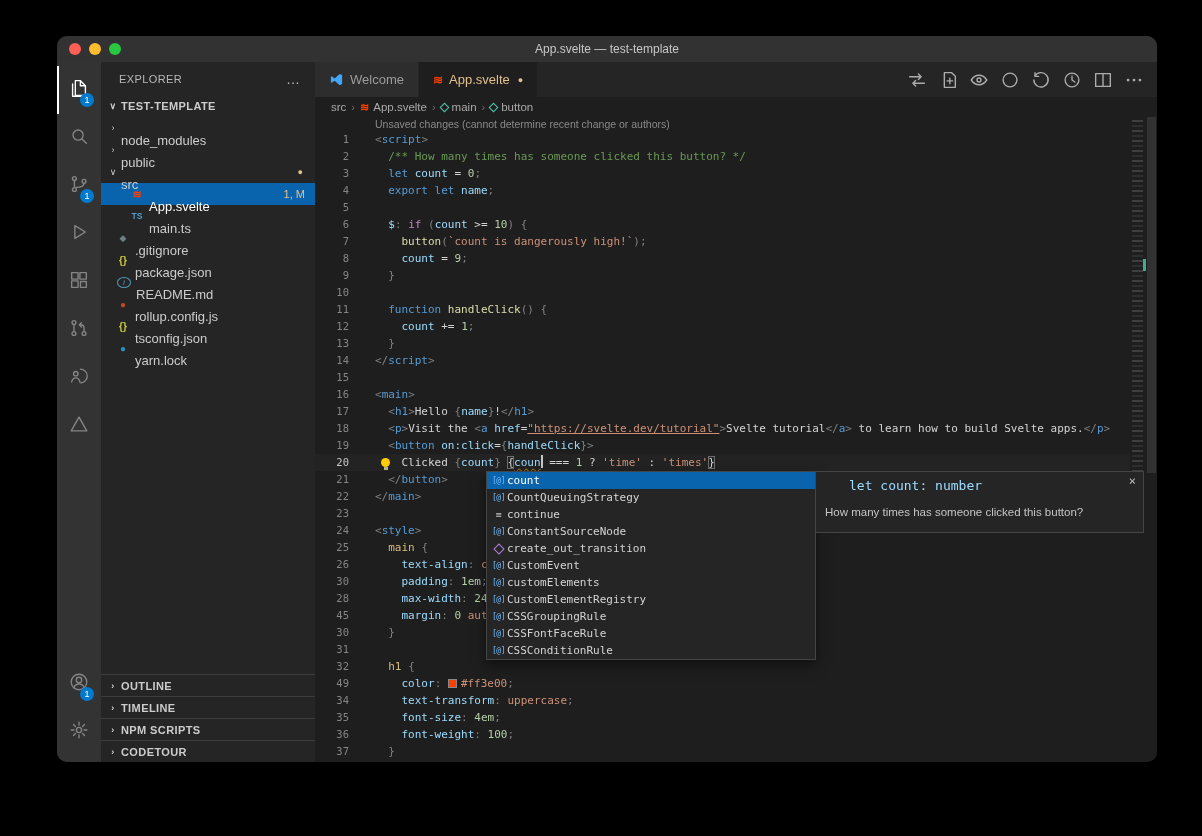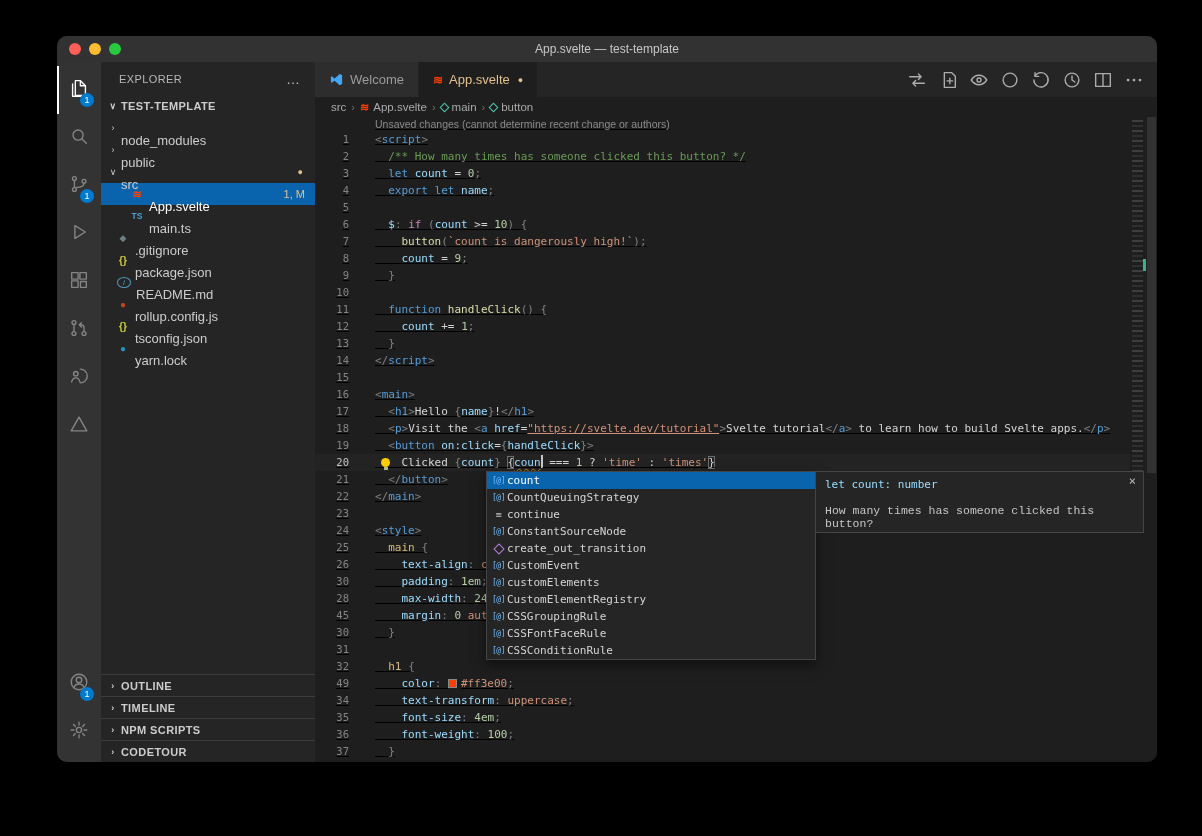--- a/index.html
+++ b/index.html
@@ -67,21 +67,21 @@
   .action { display:flex; align-items:center; cursor:pointer; opacity:.85; }
   
   .breadcrumbs { flex:0 0 20px; display:flex; align-items:center; gap:5px; padding-left:16px;
                  font-size:11.5px; color:#a9a9a9; }
   .crumb { display:flex; align-items:center; gap:4px; cursor:pointer; }
   .crumb-sep { color:#6e6e6e; font-size:11px; }
   .bc-icon { font-size:11px; }
   .bc-sym { width:7px; height:7px; border:1.3px solid #4ec9b0; transform:rotate(45deg); display:inline-block; }
   
   .editor-wrap { flex:1; position:relative; display:flex; min-height:0; }
-  .code-area { flex:1; min-width:0; overflow:hidden; font-family:"DejaVu Sans Mono", monospace; font-size:11px;text-decoration:underline; }
+  .code-area { flex:1; min-width:0; overflow:hidden; font-family:"DejaVu Sans Mono", monospace; font-size:11px; }
   .blame { height:14px; line-height:14px; padding-left:60px; font-size:10.5px; color:#8a8a8a;
            font-family:"Liberation Sans", sans-serif; white-space:nowrap; }
   .code-line { height:17px; line-height:17px; display:flex; position:relative; white-space:pre; }
   .code-line.current { background:rgba(255,255,255,.025); }
   .ln { flex:0 0 34px; text-align:right; color:#858585; font-size:10.5px; }
   .current .ln { color:#c6c6c6; }
   .lc { padding-left:26px; white-space:pre; }
   .t-pu{color:#808080}.t-tag{color:#569cd6}.t-kw{color:#569cd6}.t-ctl{color:#c586c0}
   .t-var{color:#9cdcfe}.t-num{color:#b5cea8}.t-str{color:#ce9178}
   .t-strl{color:#ce9178;text-decoration:underline}
@@ -110,22 +110,22 @@
   .s-row { height:17px; display:flex; align-items:center; padding:0 3px; color:#d4d4d4; cursor:pointer; }
   .s-row.selected { background:#0a64ad; color:#ffffff; }
   .s-icon { flex:0 0 17px; text-align:center; font-size:8px; position:relative; height:15px; line-height:15px; }
   .sk-variable { color:#75beff; letter-spacing:-.5px; }
   .sk-keyword { color:#c5c5c5; font-size:10px; }
   .sk-function::before { content:""; position:absolute; left:5px; top:4px; width:6px; height:6px;
                          border:1.2px solid #b180d7; transform:rotate(45deg); }
   .s-label { white-space:nowrap; }
   .suggest-detail { width:329px; height:62px; margin-left:-1px; background:#252526; border:1px solid #454545;
                     position:relative; padding:6px 9px; }
-  .detail-sig { font-size:11px; color:#9cdcfe; }
-  .detail-doc { margin-top:13px; font-family:Liberation Mono, monospace; font-size:11.5px; color:#c5c5c5; }
+  .detail-sig { font-size:13px; color:#9cdcfe;margin-left:24px; }
+  .detail-doc { margin-top:13px; font-family:Liberation Sans, sans-serif; font-size:11.5px; color:#c5c5c5; }
   .detail-close { position:absolute; top:2px; right:7px; color:#bbbbbb; font-size:12px; cursor:pointer; }
 </style>
 </head>
 <body>
 
 <div class="window">
   <div class="titlebar">
     <div class="lights">
       <span class="light l-close"></span>
       <span class="light l-min"></span>

